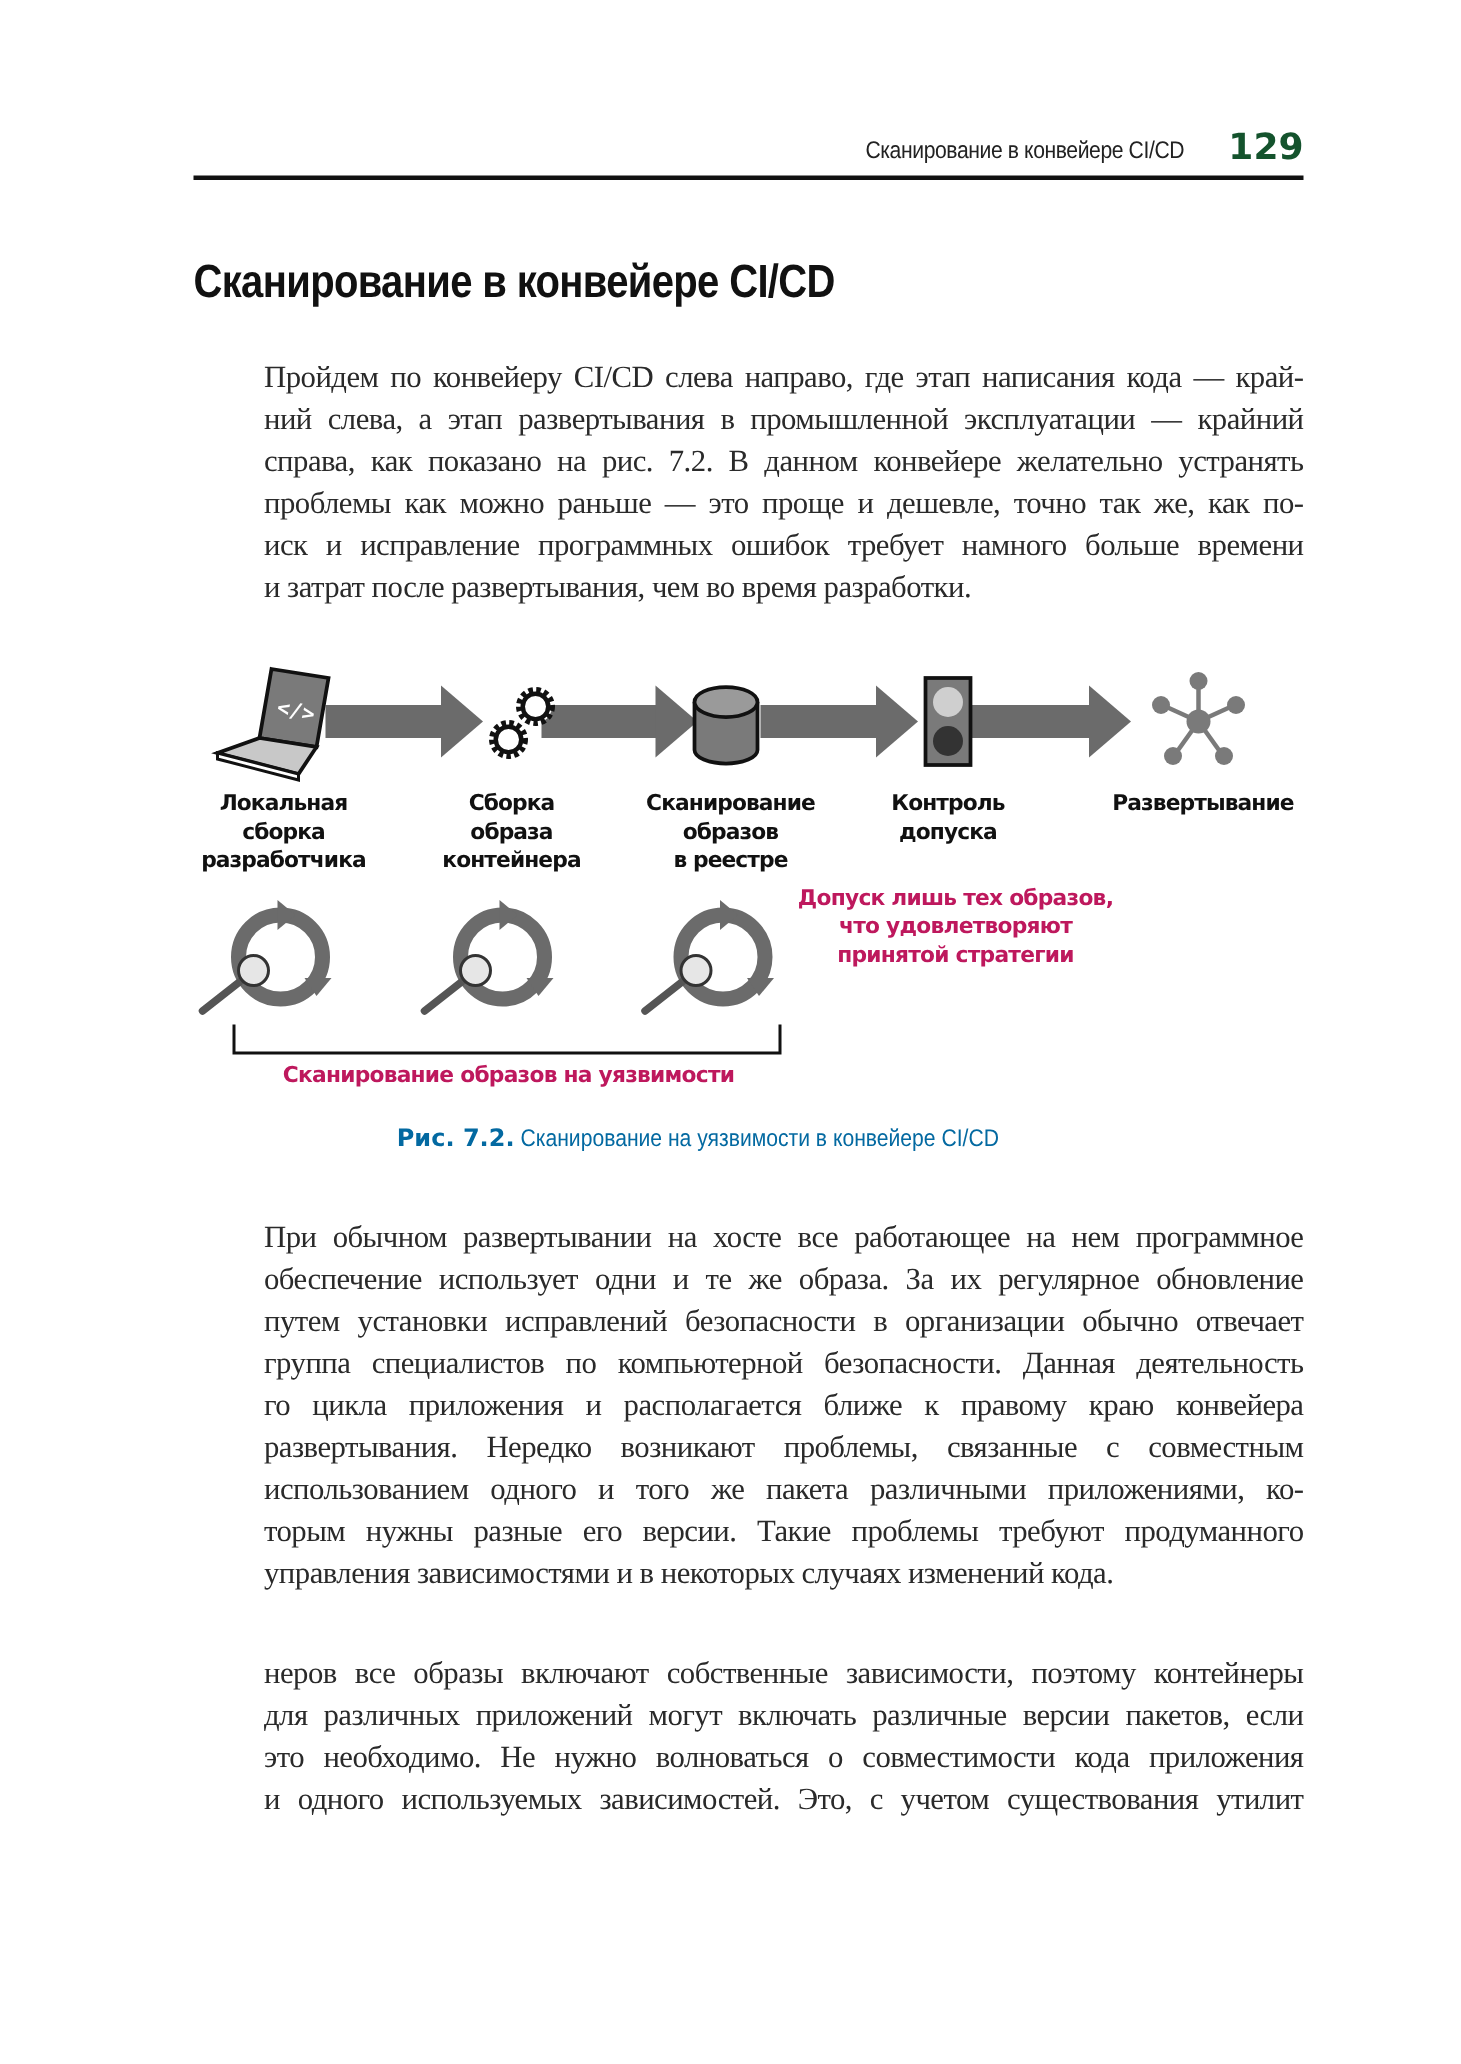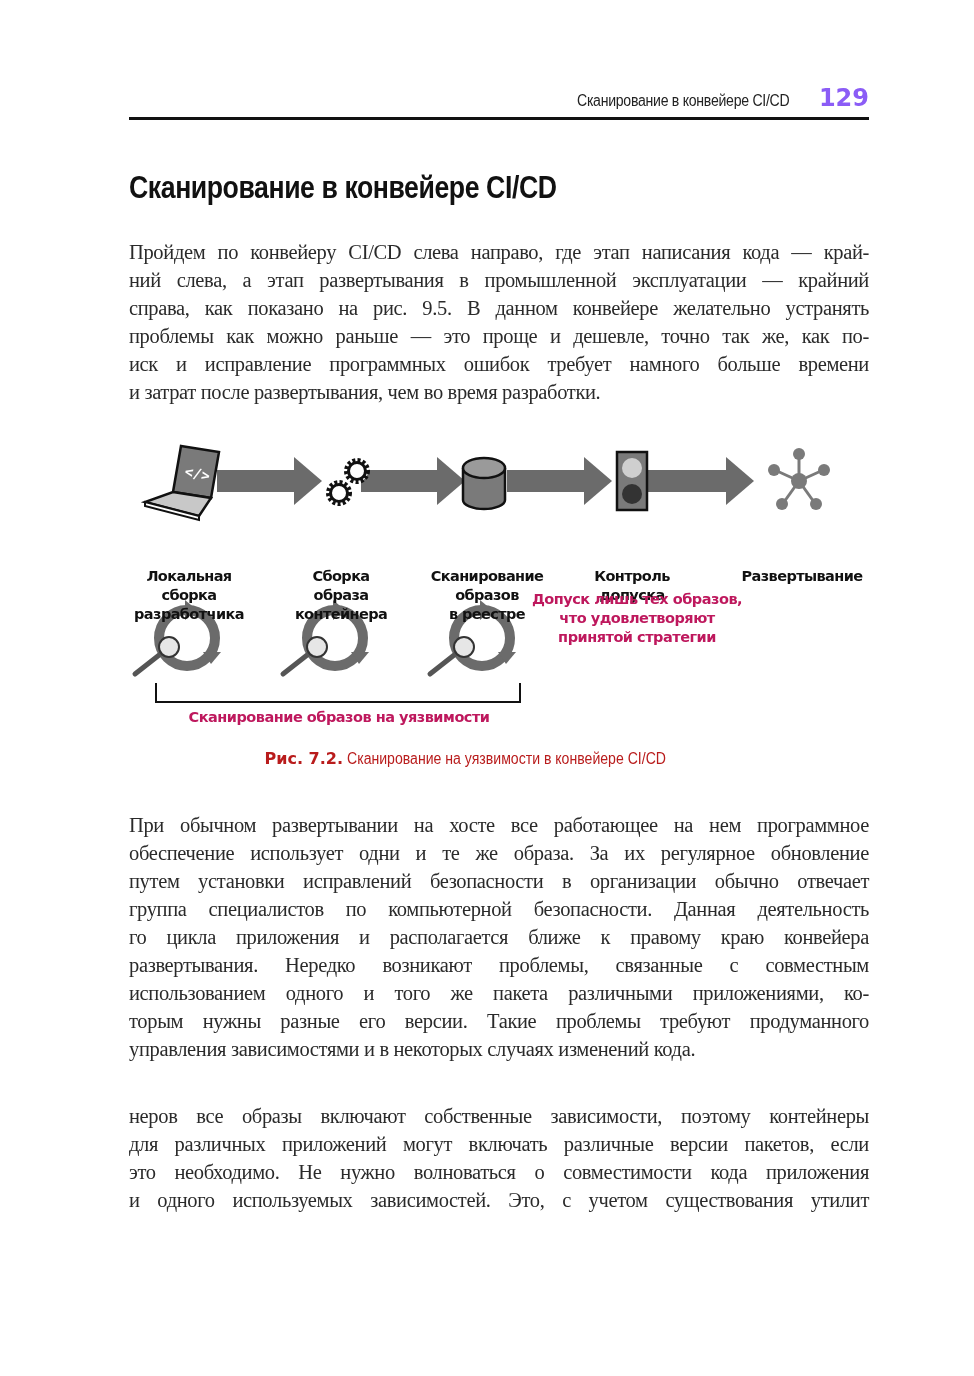--- a/index.html
+++ b/index.html
@@ -1,58 +1,58 @@
 <!DOCTYPE html>
 <html><head>
 <meta charset="utf-8">
 <style>
   html, body { margin: 0; padding: 0; background: #ffffff; }
   body { width: 974px; height: 1376px; position: relative; overflow: hidden; color: #1a1a1a; }
   .page { position: absolute; left: 0; top: 0; width: 974px; height: 1311px; }
 
   .running-head { position: absolute; left: 129px; top: 84px; width: 740px; height: 34px; }
   .running-title { position: absolute; right: 80px; top: 8px; font-family: "Liberation Sans", sans-serif; font-size: 16px; color: #222; letter-spacing: -0.3px; transform: scaleX(0.88); transform-origin: right center; }
-  .page-number { position: absolute; right: 0; top: 0; font-family: "DejaVu Sans", sans-serif; font-weight: bold; font-size: 24px; color: #8b5cf6; }
+  .page-number { position: absolute; right: 0; top: 0; font-family: "DejaVu Sans", sans-serif; font-weight: bold; font-size: 24px; color: #14532d; }
   .head-rule { position: absolute; left: 129px; top: 117px; width: 740px; height: 3px; background: #111; }
 
   .section-title { position: absolute; left: 129px; top: 170px; font-family: "Liberation Sans", sans-serif; font-weight: bold; font-size: 31px; color: #111; letter-spacing: -0.5px; transform: scaleX(0.86); transform-origin: left center; white-space: nowrap; }
 
   .para { position: absolute; left: 129px; width: 740px; font-family: "Liberation Serif", serif; font-size: 20.5px; line-height: 28px; color: #2a2a2a; text-align: justify; }
-  .para .line { display: block; text-align: justify; text-align-last: justify; white-space: nowrap; letter-spacing: -0.35px; }
+  .para .line { display: block; text-align: justify; text-align-last: justify; white-space: nowrap; letter-spacing: -0.35px; margin-left: 47px; }
   .para .line.last { text-align-last: left; }
   #p1 { top: 238px; }
   #p2 { top: 811px; }
   #p3 { top: 1102px; }
 
   .figure { position: absolute; left: 129px; top: 440px; width: 740px; height: 300px; }
   .figure svg { position: absolute; left: 0; top: 0; }
-  .stage-label { position: absolute; font-family: "DejaVu Sans", sans-serif; font-weight: bold; font-size: 14.5px; line-height: 19px; color: #111; text-align: center; letter-spacing: -0.6px; margin-top: 40px; }
+  .stage-label { position: absolute; font-family: "DejaVu Sans", sans-serif; font-weight: bold; font-size: 14.5px; line-height: 19px; color: #111; text-align: center; letter-spacing: -0.6px; }
   .note-label { position: absolute; font-family: "DejaVu Sans", sans-serif; font-size: 14.5px; line-height: 19px; color: #be185d; text-align: center; letter-spacing: -0.5px; font-weight: 600; }
 
-  .caption { position: absolute; left: 0; width: 974px; top: 749px; text-align: center; font-size: 16px; color: #b91c1c; }
+  .caption { position: absolute; left: 0; width: 974px; top: 749px; text-align: center; font-size: 16px; color: #0369a1; }
   .caption .cap-num { font-family: "DejaVu Sans", sans-serif; font-weight: bold; font-size: 16px; }
   .caption .cap-text { font-family: "Liberation Sans", sans-serif; display: inline-block; transform: scaleX(0.88); transform-origin: left center; }
 </style>
 </head>
 <body>
 
 <div class="page">
 
   <div class="running-head">
     <span class="running-title">Сканирование в конвейере CI/CD</span>
     <span class="page-number">129</span>
   </div>
   <div class="head-rule"></div>
 
   <div class="section-title">Сканирование в конвейере CI/CD</div>
 
   <div class="para" id="p1">
     <span class="line">Пройдем по конвейеру CI/CD слева направо, где этап написания кода — край-</span>
     <span class="line">ний слева, а этап развертывания в промышленной эксплуатации — крайний</span>
-    <span class="line">справа, как показано на рис. 9.5. В данном конвейере желательно устранять</span>
+    <span class="line">справа, как показано на рис. 7.2. В данном конвейере желательно устранять</span>
     <span class="line">проблемы как можно раньше — это проще и дешевле, точно так же, как по-</span>
     <span class="line">иск и исправление программных ошибок требует намного больше времени</span>
     <span class="line last">и затрат после развертывания, чем во время разработки.</span>
   </div>
 
   <div class="figure">
     <svg width="740" height="300" viewBox="0 0 740 300">
 
       <g fill="#6b6b6b">
         <rect x="88" y="30" width="80" height="22"></rect>

